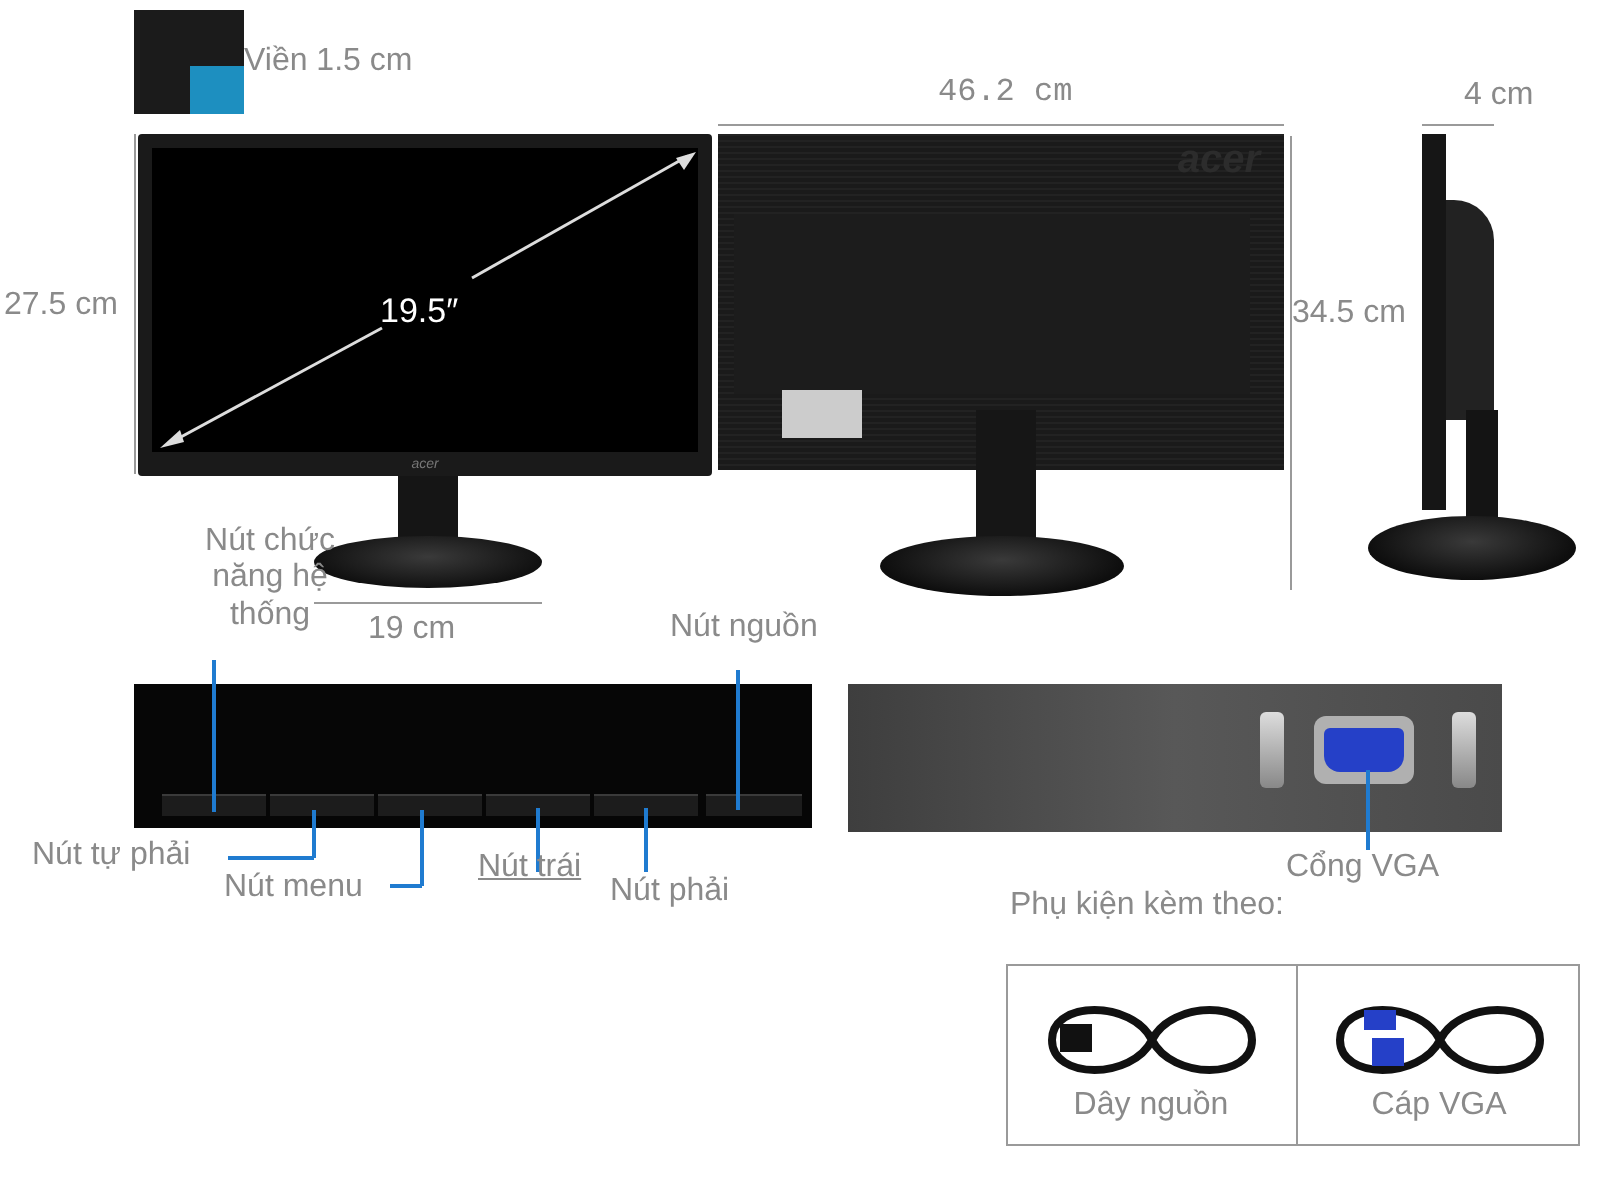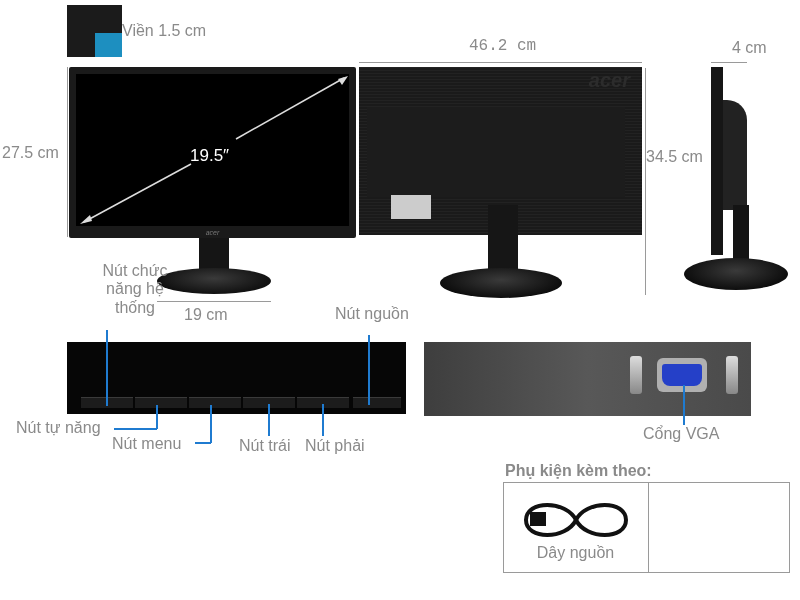--- a/index.html
+++ b/index.html
@@ -98,38 +98,46 @@
   <div class="btn-strip" style="left:286px;width:48px;"></div>
 </div>
 <div class="callout" style="left:106px;top:330px;width:1.5px;height:76px;"></div>
 <div class="callout" style="left:368px;top:335px;width:1.5px;height:70px;"></div>
 <div class="callout" style="left:156px;top:405px;width:1.5px;height:24px;"></div>
 <div class="callout" style="left:114px;top:428px;width:43px;height:1.5px;"></div>
 <div class="callout" style="left:210px;top:405px;width:1.5px;height:38px;"></div>
 <div class="callout" style="left:195px;top:442px;width:16px;height:1.5px;"></div>
 <div class="callout" style="left:268px;top:404px;width:1.5px;height:32px;"></div>
 <div class="callout" style="left:322px;top:404px;width:1.5px;height:32px;"></div>
-<div class="lbl" style="left:16px;top:419px;">Nút tự năng</div>
+<div class="lbl" style="left:16px;top:419px;">Nút tự phải</div>
 <div class="lbl" style="left:112px;top:435px;">Nút menu</div>
-<div class="lbl" style="left:239px;top:437px;">Nút trái</div>
+<div class="lbl" style="left:239px;top:425px;text-decoration:underline;">Nút trái</div>
 <div class="lbl" style="left:305px;top:437px;">Nút phải</div>
 
 <div class="abs vga-photo">
   <div class="screw" style="left:206px;"></div>
   <div class="vga-port">
       <div class="blue"></div>
     </div>
   <div class="screw" style="left:302px;"></div>
 </div>
 <div class="callout" style="left:683px;top:385px;width:1.5px;height:40px;"></div>
 <div class="lbl" style="left:643px;top:425px;">Cổng VGA</div>
 
-<div class="lbl" style="left:505px;top:462px;font-weight:bold;">Phụ kiện kèm theo:</div>
+<div class="lbl" style="left:505px;top:444px;">Phụ kiện kèm theo:</div>
 <div class="abs acc-box">
   <div class="acc-cell" style="left:0;">
     <svg class="acc-img" viewBox="0 0 120 50">
       <path d="M10 25 C10 5,50 5,60 25 S110 45,110 25 S70 5,60 25 S10 45,10 25" fill="none" stroke="#111" stroke-width="4"></path>
       <rect x="14" y="17" width="16" height="14" fill="#111"></rect>
     </svg>
     <div class="acc-label">Dây nguồn</div>
   </div>
   <div class="acc-divider"></div>
+  <div class="acc-cell" style="left:144px;">
+    <svg class="acc-img" viewBox="0 0 120 50">
+      <path d="M10 25 C10 5,50 5,60 25 S110 45,110 25 S70 5,60 25 S10 45,10 25" fill="none" stroke="#111" stroke-width="4"></path>
+      <rect x="22" y="10" width="16" height="10" fill="#2540c8"></rect>
+      <rect x="26" y="24" width="16" height="14" fill="#2540c8"></rect>
+    </svg>
+    <div class="acc-label">Cáp VGA</div>
+  </div>
 </div>
 
 </body></html>

